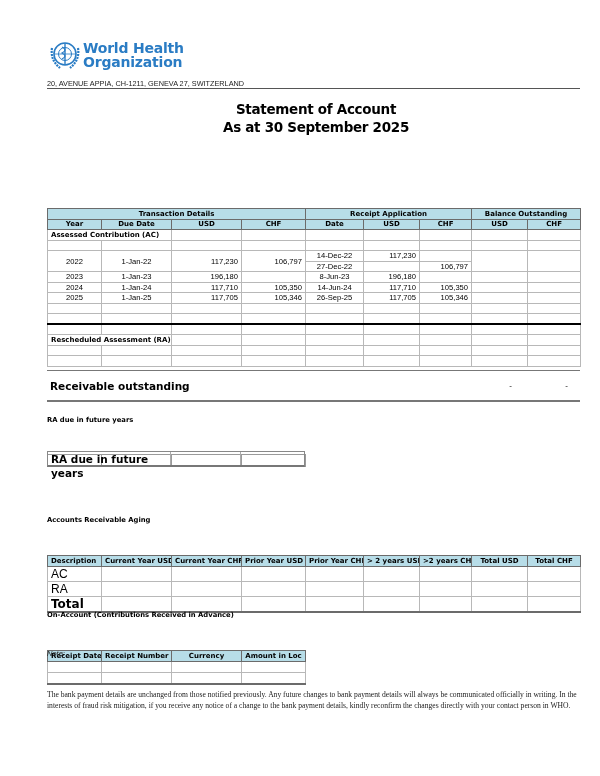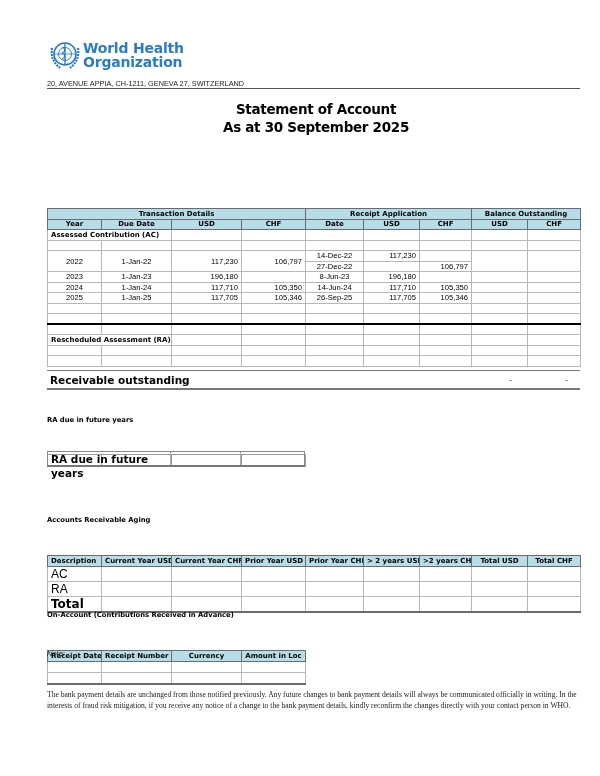--- a/index.html
+++ b/index.html
@@ -18,21 +18,21 @@
   table { border-collapse: collapse; table-layout: fixed; position: absolute; margin-top: 29px; }
   td, th { border: 1px solid #b8b8b8; font-size: 7.6px; padding: 0 3px; height: 10.5px; white-space: nowrap; overflow: hidden; }
   th { background: #b7dde8; font-weight: bold; text-align: center; border-color: #6b6b6b; font-family: "DejaVu Sans", sans-serif; font-size: 7px; }
   .c { text-align: center; }
   .r { text-align: right; }
   .b { font-weight: bold; font-family: "DejaVu Sans", sans-serif; font-size: 7px; }
 
   #main-table { left: 47px; top: 179px; width: 533px; border: 1.5px solid #6b6b6b; }
   #main-table .thick-top td { border-top: 2.5px solid #000; }
 
-  .recv-bar { position: absolute; left: 47px; top: 370px; width: 533px; height: 20px; border-top: 1px solid #777; border-bottom: 2px solid #777; display: flex; align-items: center; }
+  .recv-bar { position: absolute; left: 47px; top: 370px; width: 533px; height: 32px; border-top: 1px solid #777; border-bottom: 2px solid #777; display: flex; align-items: center; }
   .recv-label { font-weight: bold; font-size: 10.5px; padding-left: 3px; font-family: "DejaVu Sans", sans-serif; flex: 1; }
   .recv-val { width: 56px; text-align: right; padding-right: 12px; font-size: 8px; }
 
   .sec-label { position: absolute; left: 47px; font-weight: bold; font-size: 6.8px; font-family: "DejaVu Sans", sans-serif; }
 
   #ra-table { left: 47px; top: 425px; width: 258px; }
   #ra-table td { height: 12px; border-color: #9a9a9a; }
 
   .ra-bar { position: absolute; left: 47px; top: 451px; width: 258px; height: 16px; border: 1px solid #888; border-bottom: 2px solid #777; display: flex; }
   .ra-bar .lbl { width: 124px; font-weight: bold; font-size: 10.5px; padding-left: 3px; font-family: "DejaVu Sans", sans-serif; line-height: 14px; border-right: 1px solid #aaa; }

